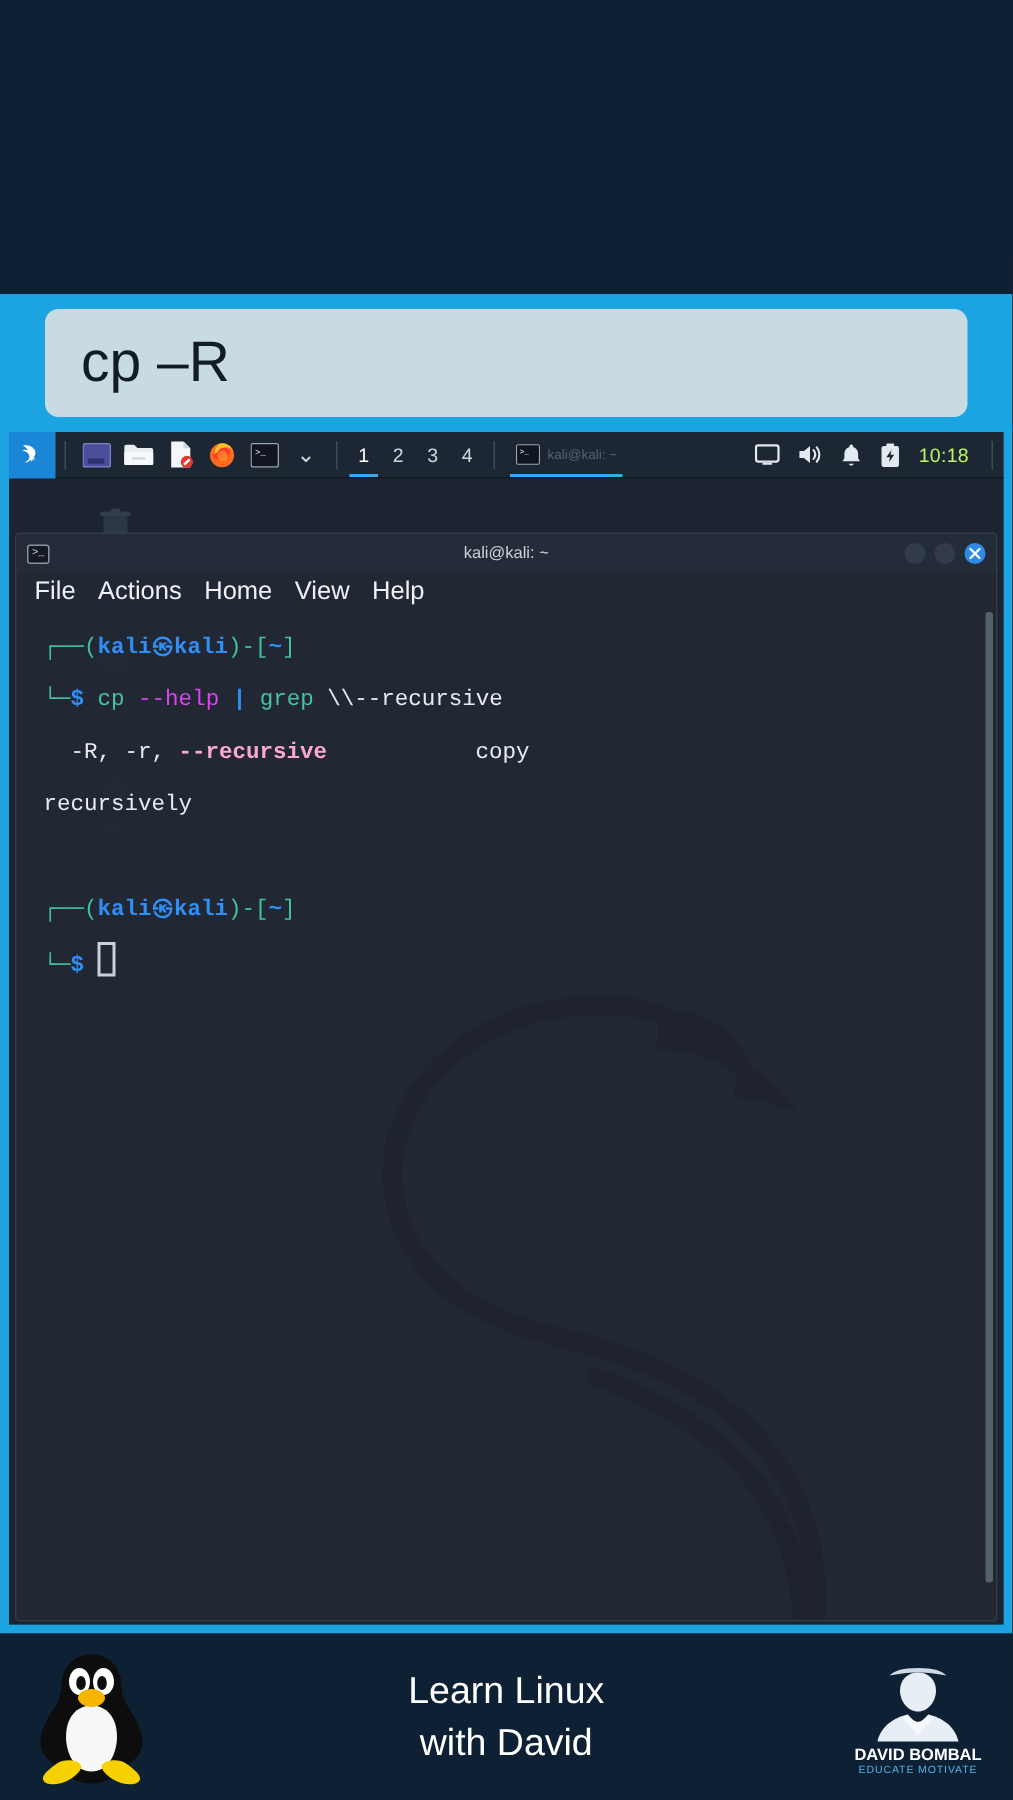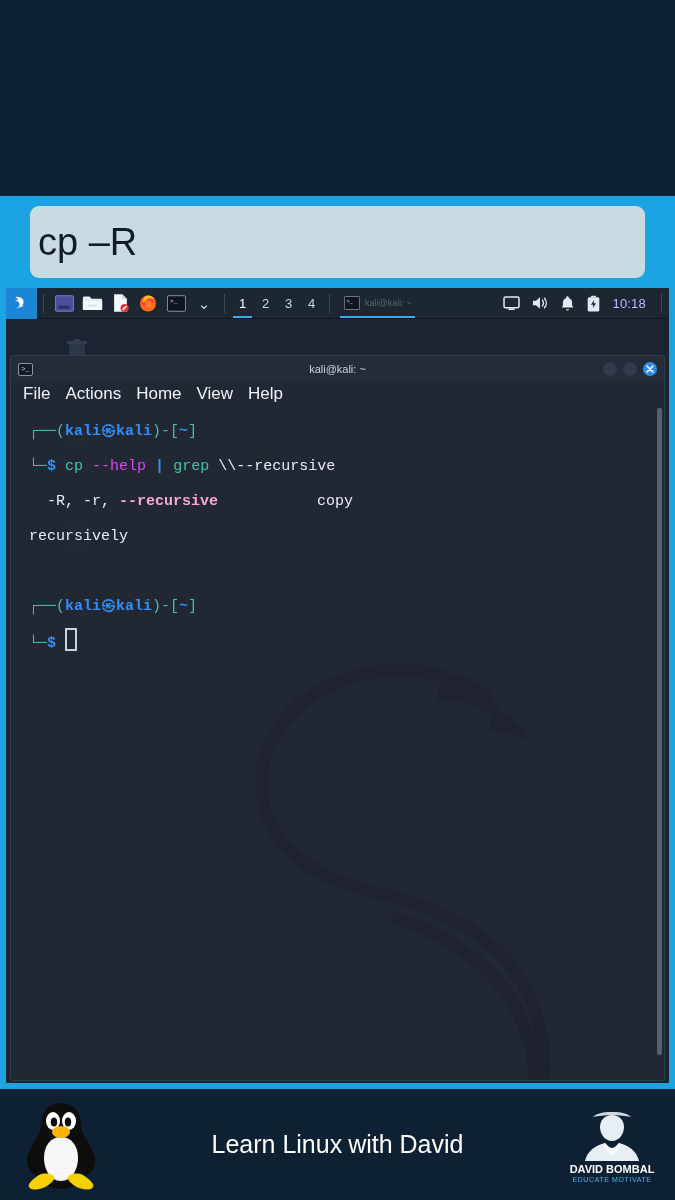--- a/index.html
+++ b/index.html
@@ -30,21 +30,21 @@
   .answer-band {
     position: absolute; left: 0; top: 196px; width: 675px; height: 92px;
     background: #1ba3e2;
     display: flex; align-items: center; justify-content: center;
   }
   .answer-box {
     width: 615px; height: 72px;
     background: #c8dbe2;
     border-radius: 9px;
     display: flex; align-items: center;
-    padding-left: 8px;
+    padding-left: 24px;
   }
   .answer-text {
     color: #111c28;
     font-size: 38px;
     line-height: 1;
   }
 
   
   .shot-frame {
     position: absolute; left: 0; top: 283px; width: 675px; height: 806px;
@@ -96,21 +96,21 @@
   }
   .task-item::after {
     content: ""; position: absolute; bottom: 0; left: 0; right: 0;
     height: 2px; background: #3aa7ef;
   }
   .task-label {
     font-size: 9px; color: #56626f; white-space: nowrap;
     overflow: hidden; text-overflow: ellipsis;
   }
   .tray { display: flex; align-items: center; gap: 11px; padding-right: 7px; flex: 0 0 auto; }
-  .clock { color: #c4b5fd; font-size: 13px; letter-spacing: 0.2px; }
+  .clock { color: #bef264; font-size: 13px; letter-spacing: 0.2px; }
   .tray-end-sep { width: 1px; height: 19px; background: #3c4a5a; margin-left: 4px; }
 
   
   .desktop {
     position: absolute; left: 0; top: 31px; right: 0; bottom: 0;
     background: #1b2430;
     overflow: hidden;
   }
   .desk-icons {
     position: absolute; left: 36px; top: 16px; width: 70px;
@@ -200,21 +200,21 @@
 
   
   .footer {
     position: absolute; left: 0; top: 1089px; width: 675px; height: 111px;
     background: #0e2033;
     display: flex; align-items: center;
   }
   .tux { position: absolute; left: 15px; top: 8px; width: 92px; height: 96px; }
   .footer-center {
     position: absolute; left: 0; right: 0; top: 0; bottom: 0;
-    display: flex; flex-direction: row; align-items: center; justify-content: center;
+    display: flex; flex-direction: column; align-items: center; justify-content: center;
     gap: 6px;
   }
   .footer-line { color: #ffffff; font-size: 25px; }
   .db-logo { position: absolute; right: 14px; top: 12px; width: 98px; height: 88px; }
 </style>
 </head>
 <body>
 
 <div id="page">
 

